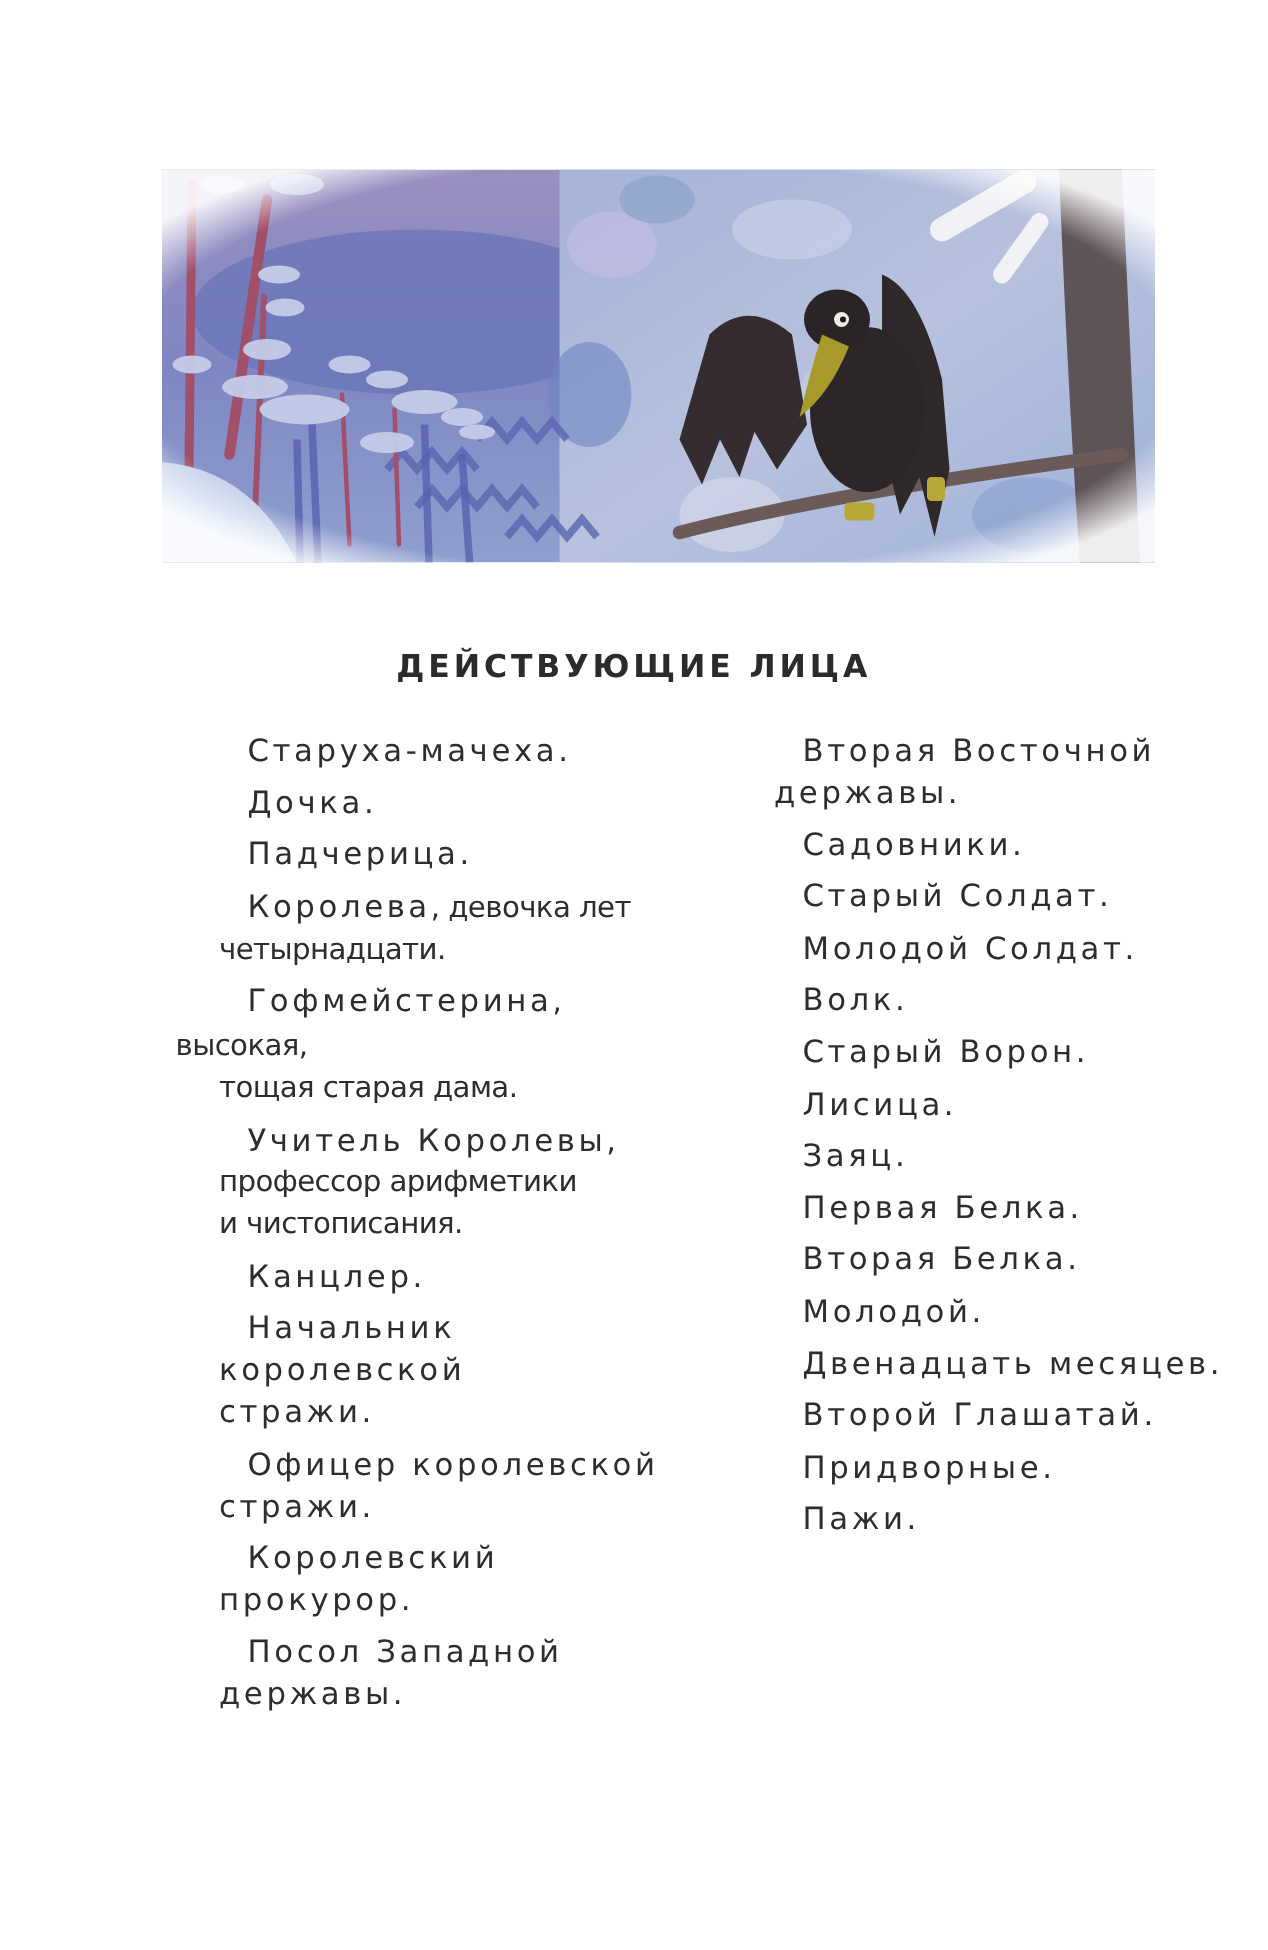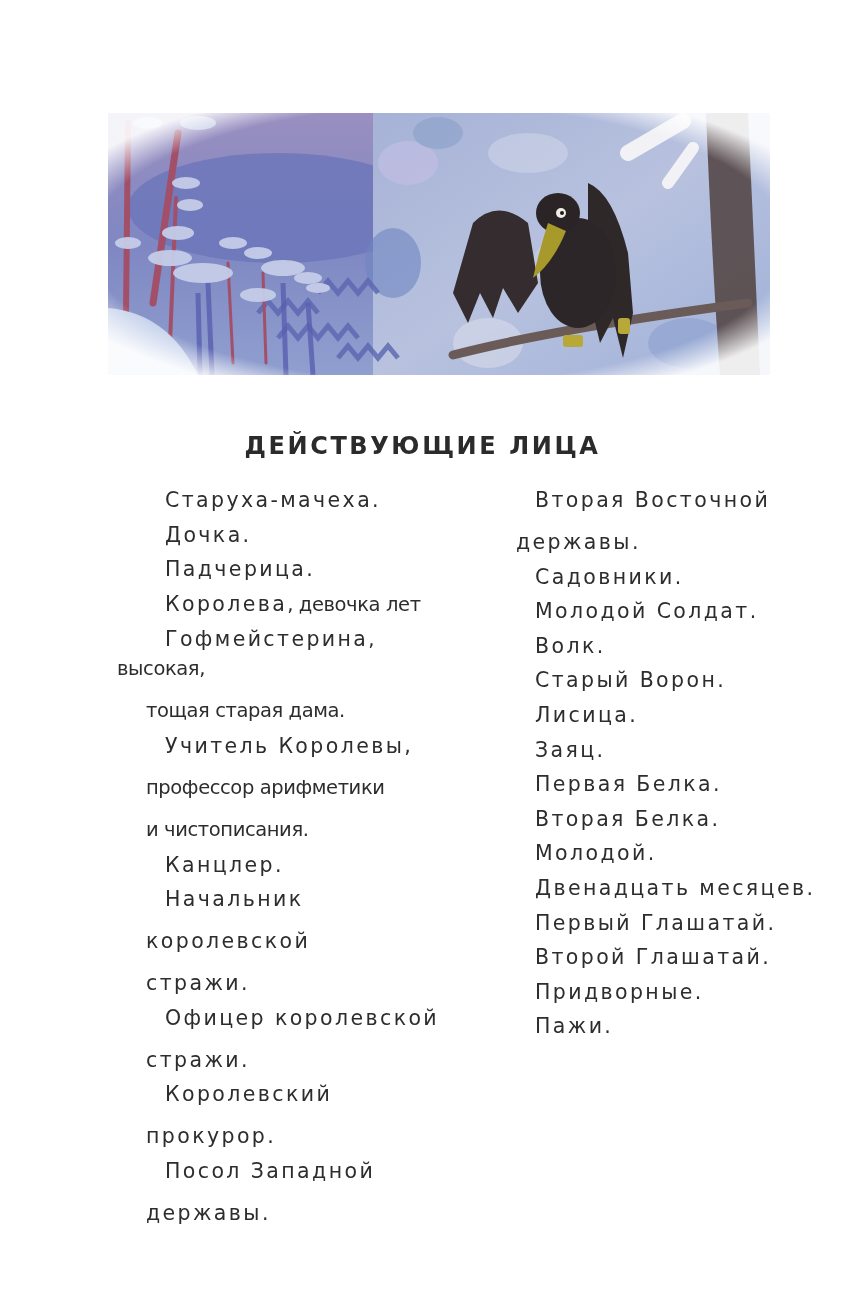--- a/index.html
+++ b/index.html
@@ -1,28 +1,28 @@
 <!DOCTYPE html>
 <html><head>
 <meta charset="utf-8">
 <style>
   html, body { margin: 0; padding: 0; background: #ffffff; }
   body { width: 845px; height: 1300px; position: relative; overflow: hidden;
          font-family: "DejaVu Sans", "Liberation Sans", sans-serif; color: #2a2a2a; }
   .illustration { position: absolute; left: 108px; top: 113px; width: 662px; height: 262px; }
   .illustration svg { display: block; width: 100%; height: 100%; }
   .heading { position: absolute; left: 0; width: 845px; top: 432px; text-align: center;
-             font-weight: bold; font-size: 24px; letter-spacing: 2.6px; color: #2b2b2b; }
+             font-weight: bold; font-size: 21px; letter-spacing: 2.6px; color: #2b2b2b; }
   .col { position: absolute; top: 486px; }
   .col.left { left: 117px; width: 340px; }
   .col.right { left: 487px; width: 330px; }
   .entry { font-size: 20.5px; line-height: 28px; margin-bottom: 6.6px; color: #2d2d2d; }
   .entry .name { letter-spacing: 2.4px; margin-left: 48px; }
   .entry .desc { letter-spacing: -0.4px; font-size: 19.5px; text-align: right; }
-  .entry .cont { display: block; padding-left: 29px; margin-top: 14px; }
+  .entry .cont { display: block; padding-left: 29px; }
   .entry .cont.wide { letter-spacing: 2.4px; }
   .entry .cont.narrow { letter-spacing: -0.4px; font-size: 19.5px; }
 </style>
 </head>
 <body>
 
 <div class="illustration">
   <svg viewBox="0 0 662 262" preserveAspectRatio="none">
     <defs>
       <linearGradient id="sky" x1="0" y1="0" x2="0" y2="1">
@@ -122,39 +122,39 @@
     <rect x="0" y="0" width="662" height="262" fill="url(#fade)"></rect>
   </svg>
 </div>
 
 <div class="heading">ДЕЙСТВУЮЩИЕ ЛИЦА</div>
 
 <div class="col left">
   <div class="entry"><span class="name">Старуха-мачеха.</span></div>
   <div class="entry"><span class="name">Дочка.</span></div>
   <div class="entry"><span class="name">Падчерица.</span></div>
-  <div class="entry"><span class="name">Королева</span><span class="desc">, девочка лет</span></div>
+  <div class="entry"><span class="name">Королева</span><span class="desc">, девочка лет</span><span class="cont narrow">четырнадцати.</span></div>
   <div class="entry"><span class="name">Гофмейстерина</span><span class="desc">, высокая,</span><span class="cont narrow">тощая старая дама.</span></div>
   <div class="entry"><span class="name">Учитель Королевы,</span><span class="cont narrow">профессор арифметики</span><span class="cont narrow">и чистописания.</span></div>
   <div class="entry"><span class="name">Канцлер.</span></div>
   <div class="entry"><span class="name">Начальник</span><span class="cont wide">королевской</span><span class="cont wide">стражи.</span></div>
   <div class="entry"><span class="name">Офицер королевской</span><span class="cont wide">стражи.</span></div>
   <div class="entry"><span class="name">Королевский</span><span class="cont wide">прокурор.</span></div>
   <div class="entry"><span class="name">Посол Западной</span><span class="cont wide">державы.</span></div>
 </div>
 
 <div class="col right">
   <div class="entry"><span class="name">Вторая Восточной</span><span class="cont wide">державы.</span></div>
   <div class="entry"><span class="name">Садовники.</span></div>
+  <div class="entry"><span class="name">Старый Солдат.</span></div>
   <div class="entry"><span class="name">Молодой Солдат.</span></div>
   <div class="entry"><span class="name">Волк.</span></div>
   <div class="entry"><span class="name">Старый Ворон.</span></div>
   <div class="entry"><span class="name">Лисица.</span></div>
   <div class="entry"><span class="name">Заяц.</span></div>
   <div class="entry"><span class="name">Первая Белка.</span></div>
   <div class="entry"><span class="name">Вторая Белка.</span></div>
   <div class="entry"><span class="name">Молодой.</span></div>
   <div class="entry"><span class="name">Двенадцать месяцев.</span></div>
-  <div class="entry"><span class="name">Первый Глашатай.</span></div>
   <div class="entry"><span class="name">Второй Глашатай.</span></div>
   <div class="entry"><span class="name">Придворные.</span></div>
   <div class="entry"><span class="name">Пажи.</span></div>
 </div>
 
 </body></html>

